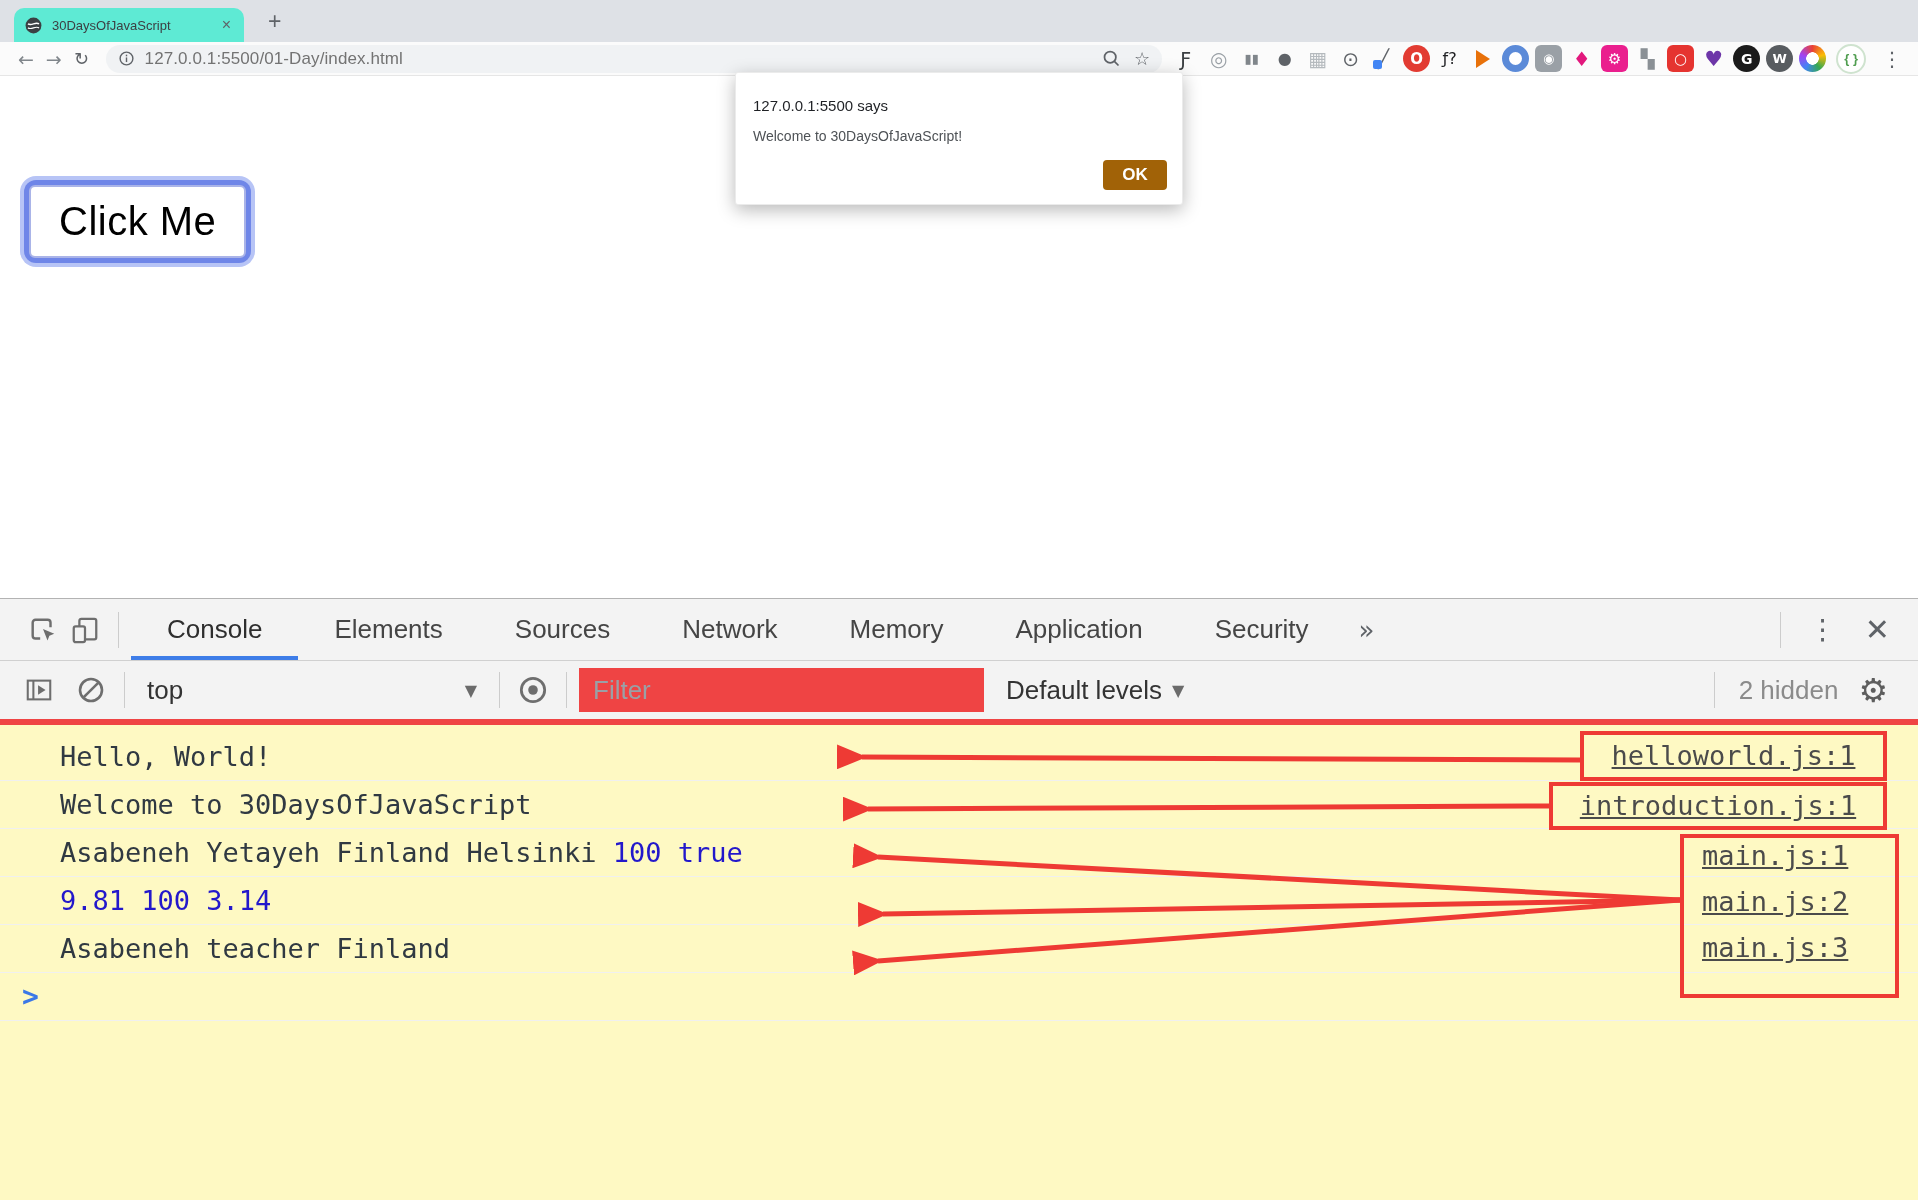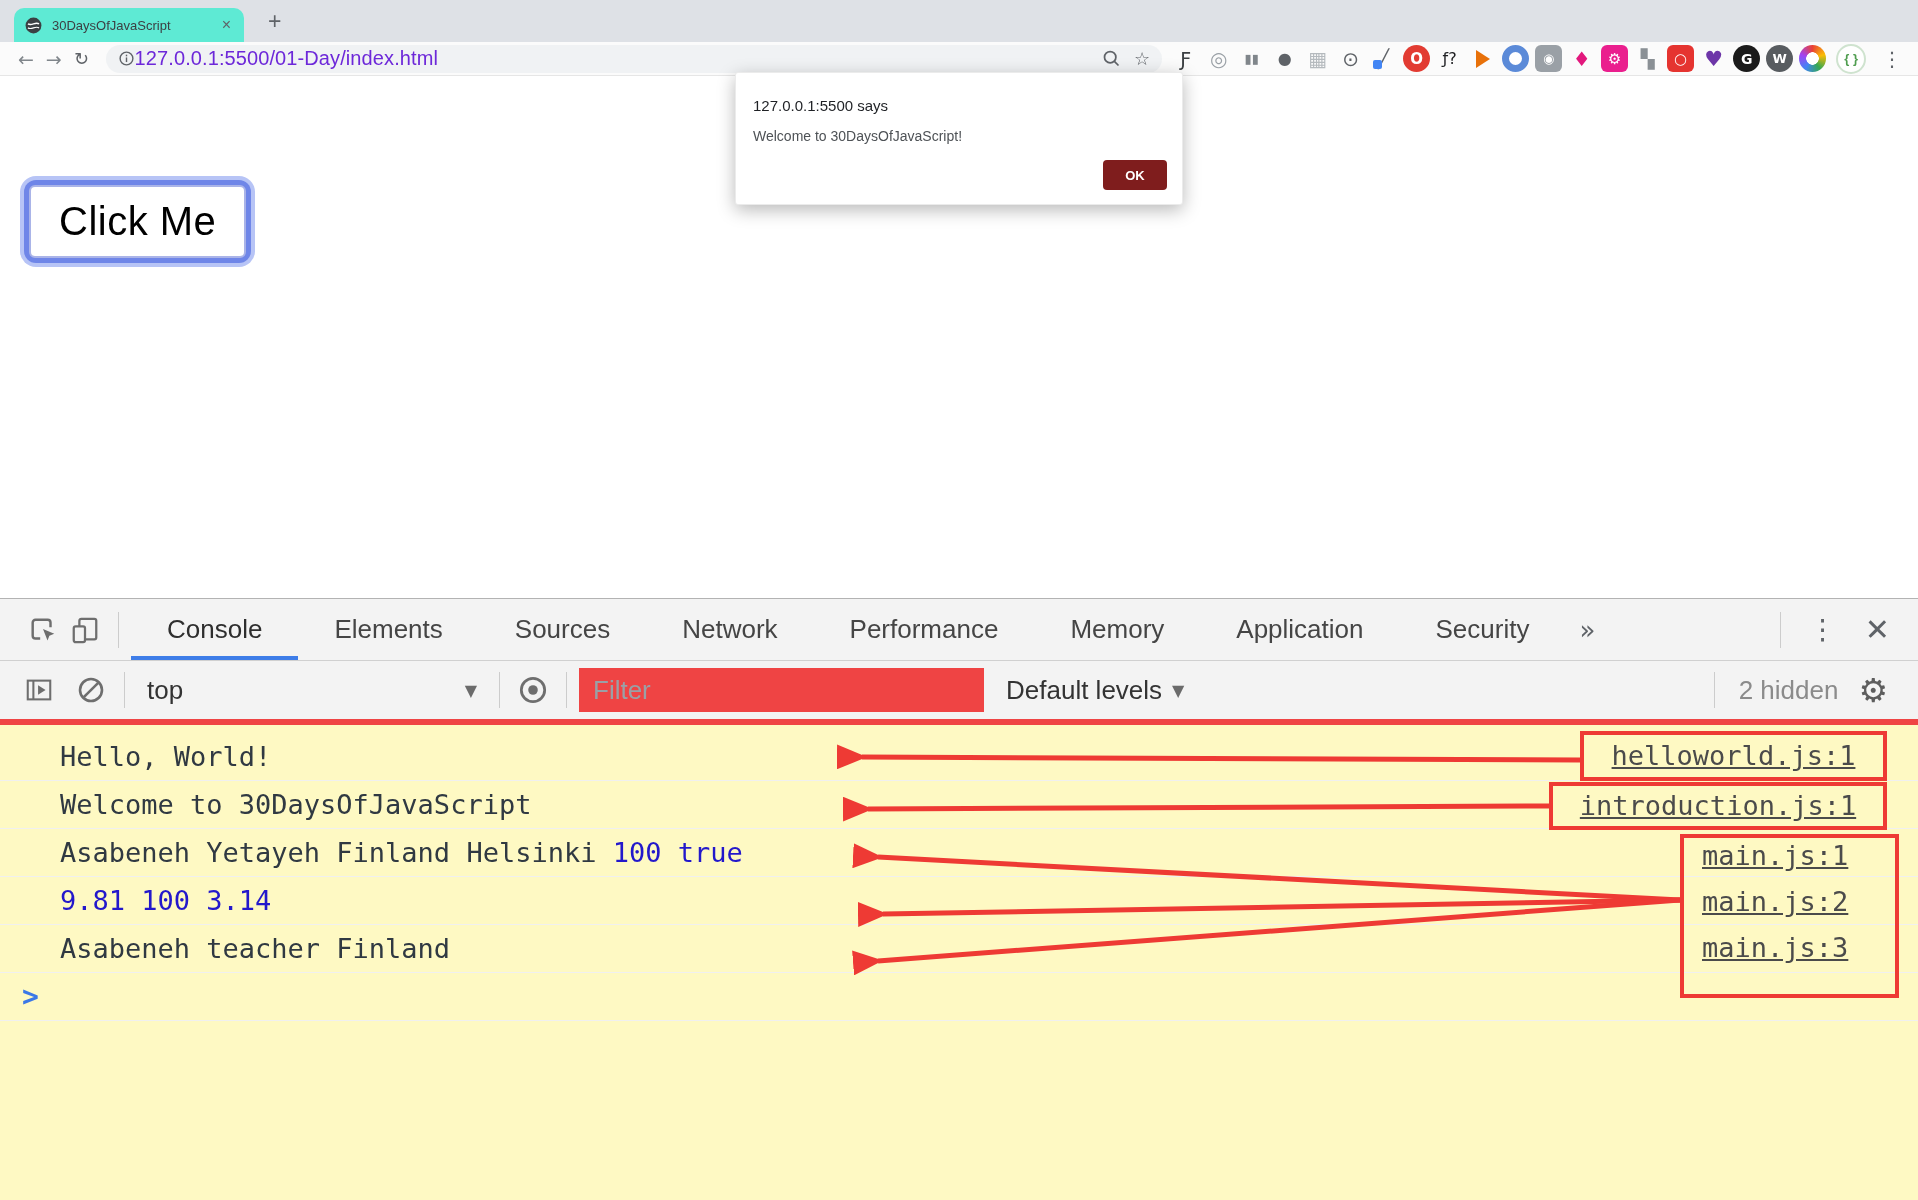--- a/index.html
+++ b/index.html
@@ -14,21 +14,21 @@
   .tab-close{font-size:16px;color:#5f6368;cursor:default;padding:0 3px;}
   .favicon{display:flex;align-items:center;}
   .newtab{position:absolute;left:260px;top:6px;font-size:23px;color:#5f6368;font-weight:300;padding:2px 8px;}
   
   .btoolbar{position:absolute;left:0;top:42px;width:1918px;height:34px;background:#fbfbfb;
             border-bottom:1px solid #e6e6e6;display:flex;align-items:center;box-sizing:border-box;padding:0 12px;}
   .navbtn{font-family:"DejaVu Sans",sans-serif;font-size:19px;color:#80868b;width:28px;text-align:center;}
   .navbtn.reload{color:#5f6368;font-size:18px;}
   .omnibox{width:1062px;height:28px;background:#f0f2f4;border-radius:14px;display:flex;align-items:center;
            padding:0 12px;box-sizing:border-box;margin:0 10px;}
-  .url{font-size:20px;color:#6d28d9;letter-spacing:0.1px;}
+  .url{font-size:17px;color:#737373;margin-left:10px;letter-spacing:0.1px;}
   .star{font-family:"DejaVu Sans",sans-serif;font-size:18px;color:#5f6368;margin-left:12px;}
   .extrow{display:flex;align-items:center;gap:6px;}
   .ext-icon{width:27px;height:27px;display:flex;align-items:center;justify-content:center;
             font-family:"DejaVu Sans",sans-serif;font-size:17px;border-radius:6px;position:relative;box-sizing:border-box;}
   .ext-icon.circle{border-radius:50%;}
   .ext-icon.rsquare{border-radius:6px;}
   .ext-icon.ring-blue{border:7px solid #5b8ad8;border-radius:50%;width:27px;height:27px;background:#fff;}
   .ext-icon.ring-rainbow{border-radius:50%;
       background:radial-gradient(circle at center,#fff 0 6px,rgba(0,0,0,0) 6.5px),
                  conic-gradient(#e94235,#fbbc04,#34a853,#4285f4,#a142f4,#e94235);}
@@ -45,22 +45,22 @@
   .clickme-outer{position:absolute;left:20px;top:100px;background:#b7c4f6;border-radius:16px;padding:4px;display:inline-block;}
   .clickme-mid{background:#6f86e8;border-radius:12px;padding:5px;}
   .clickme-inner{background:#fff;border:2px solid #aab4e8;border-radius:6px;padding:12px 28px;}
   .clickme-inner span{font-size:40px;color:#000;letter-spacing:0.5px;}
   
   .alert{position:absolute;left:735px;top:72px;width:448px;height:133px;background:#fff;z-index:30;
          border-radius:3px;border:1px solid rgba(0,0,0,0.08);box-shadow:0 5px 18px rgba(0,0,0,0.28);
          box-sizing:border-box;padding:24px 17px;}
   .alert-title{font-size:15px;font-weight:500;color:#1f2125;}
   .alert-msg{font-size:14px;color:#4e5256;margin-top:14px;}
-  .alert-ok{position:absolute;right:15px;bottom:14px;width:64px;height:30px;background:#7f1d1d;border:none;
-            border-radius:4px;color:#fff;font-size:13px;font-weight:bold;font-family:"Liberation Sans",sans-serif;}
+  .alert-ok{position:absolute;right:15px;bottom:14px;width:64px;height:30px;background:#a16207;border:none;
+            border-radius:4px;color:#fff;font-size:17px;font-weight:bold;font-family:"Liberation Sans",sans-serif;}
   
   .devtools{position:absolute;left:0;top:598px;width:1918px;height:602px;background:#fff;
             border-top:1px solid #b3b3b3;box-sizing:border-box;}
   .dt-tabbar{height:62px;background:#f3f3f3;border-bottom:1px solid #d0d0d0;display:flex;align-items:center;
              box-sizing:border-box;padding:0 16px 0 22px;}
   .dt-icon{display:flex;align-items:center;justify-content:center;width:42px;}
   .dt-sep{width:1px;height:36px;background:#ccc;margin:0 12px;}
   .dt-tab{height:100%;display:flex;align-items:center;padding:0 36px;font-size:26px;color:#454545;
           position:relative;box-sizing:border-box;}
   .dt-tab.active{color:#2e2e2e;}
@@ -187,21 +187,20 @@
         <svg width="30" height="30" viewBox="0 0 32 32">
             <rect x="10" y="4" width="18" height="22" rx="2" fill="none" stroke="#6e6e6e" stroke-width="2.4"></rect>
             <rect x="4" y="12" width="12" height="17" rx="2" fill="#f3f3f3" stroke="#6e6e6e" stroke-width="2.4"></rect>
           </svg>
       </span>
       <span class="dt-sep"></span>
       <span class="dt-tab active">Console</span>
       <span class="dt-tab">Elements</span>
       <span class="dt-tab">Sources</span>
       <span class="dt-tab">Network</span>
-      <span class="dt-tab">Performance</span>
       <span class="dt-tab">Memory</span>
       <span class="dt-tab">Application</span>
       <span class="dt-tab">Security</span>
       <span class="dt-more">»</span>
       <span class="flex1"></span>
       <span class="dt-sep"></span>
       <span class="dt-menu">⋮</span>
       <span class="dt-close">✕</span>
     </div>
 

